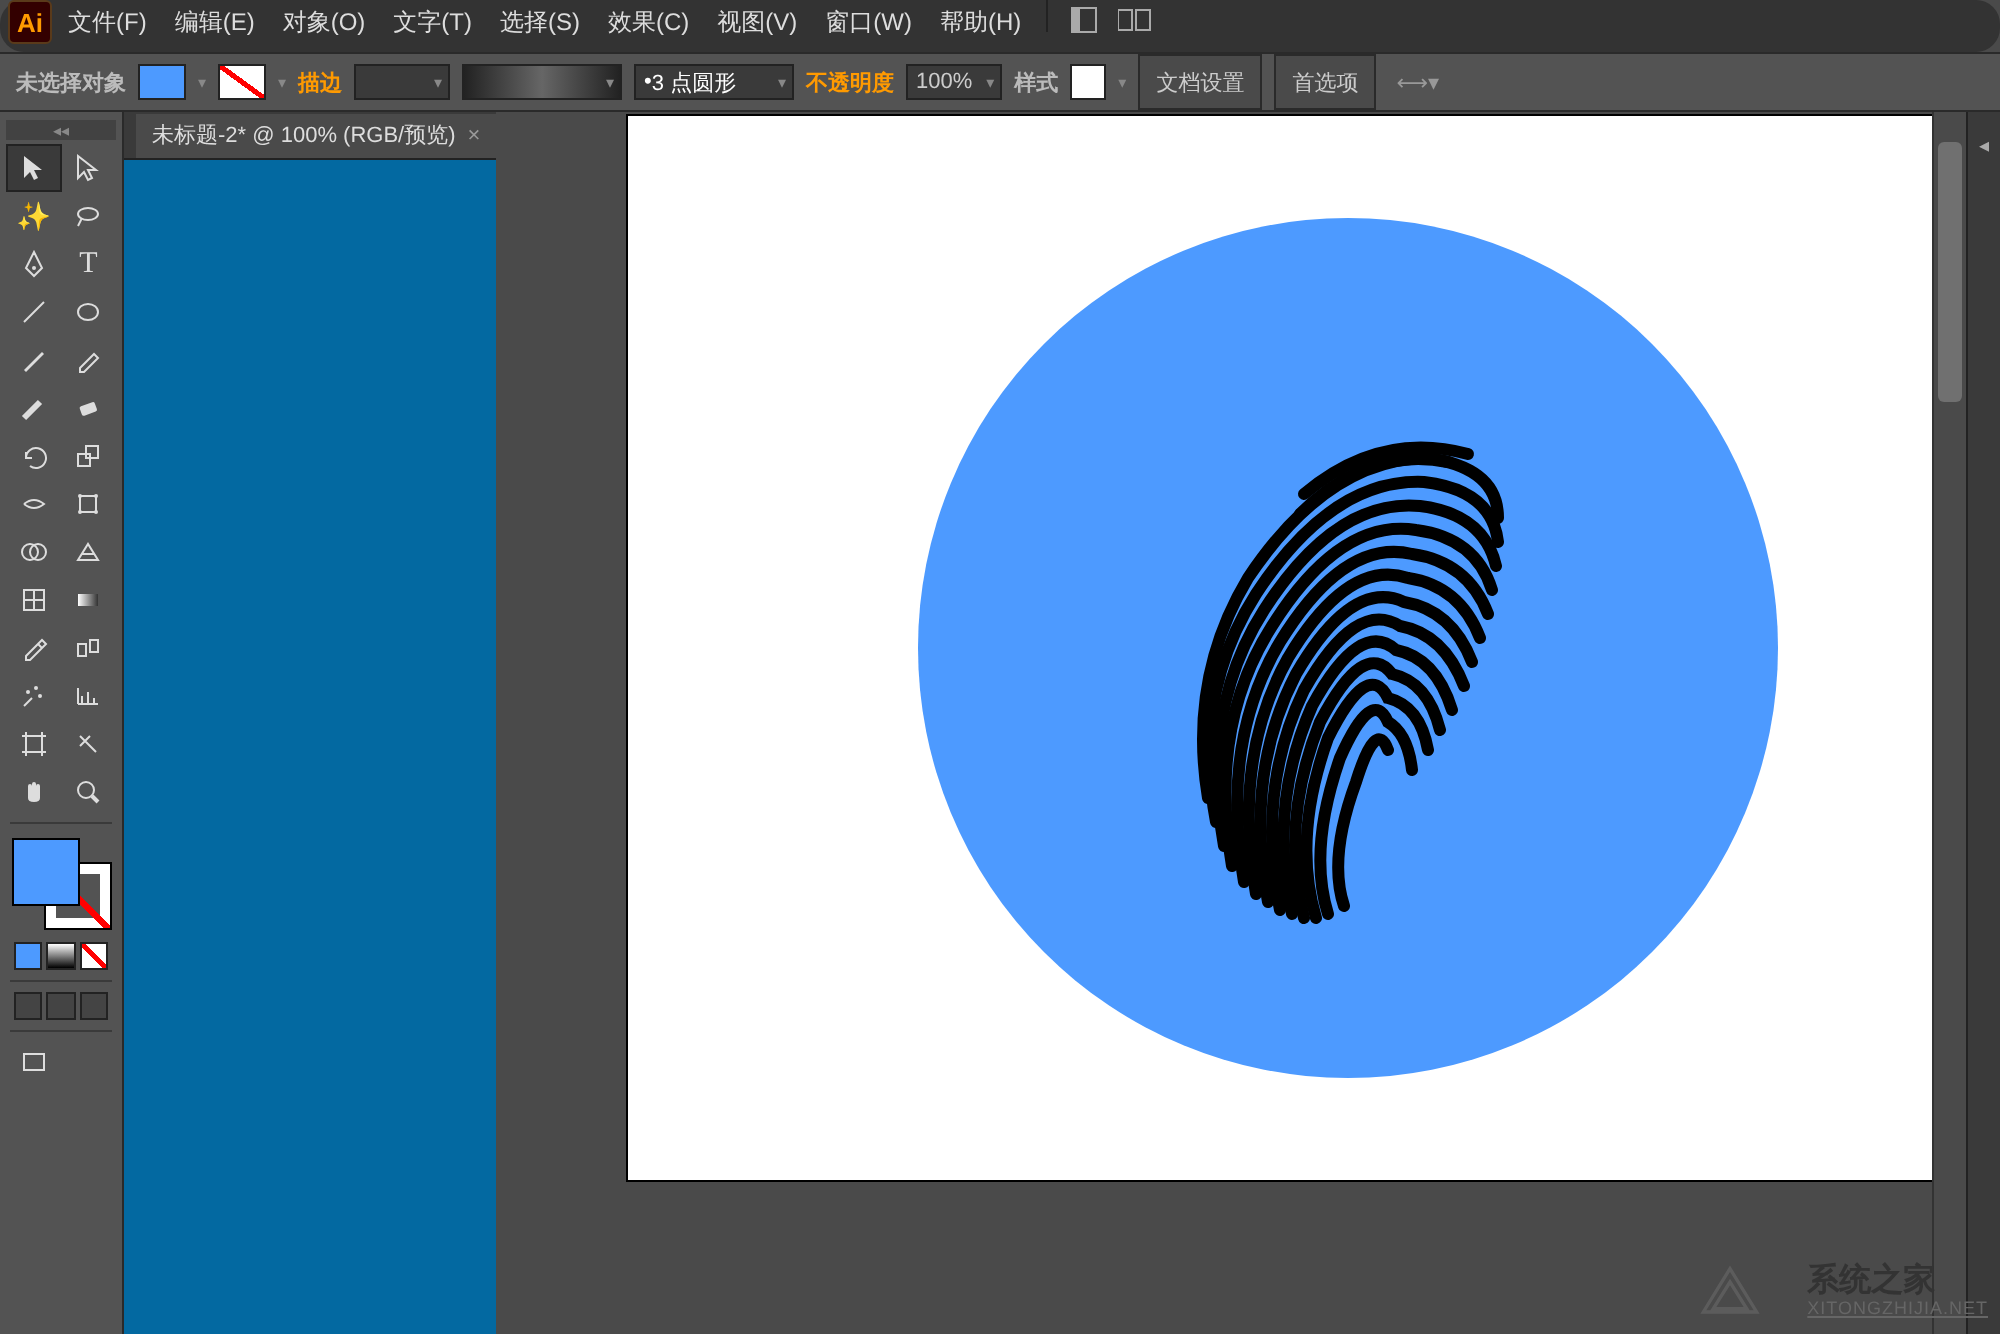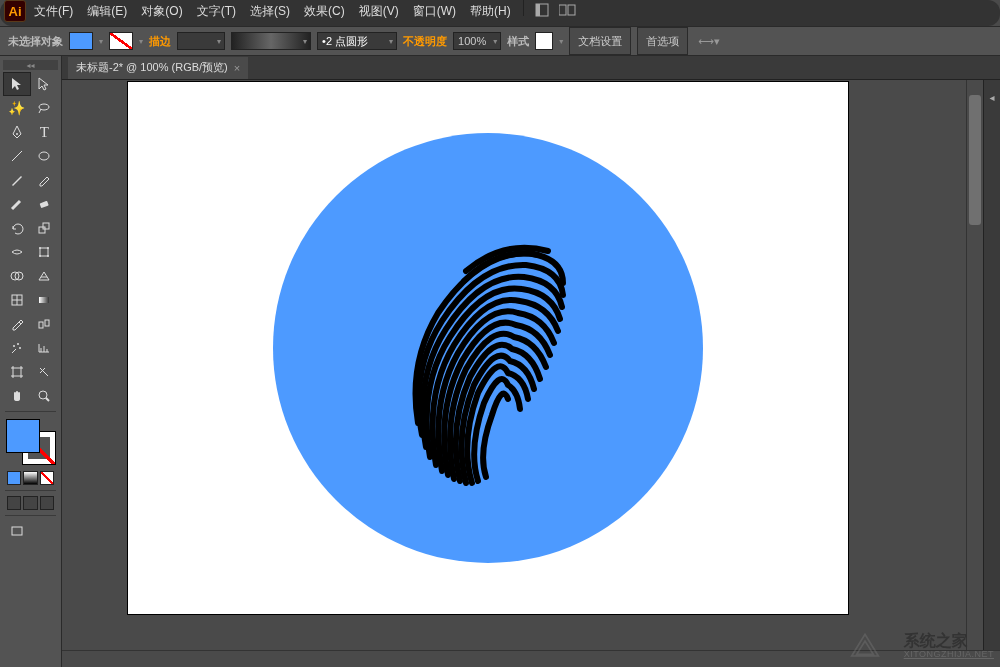--- a/index.html
+++ b/index.html
@@ -42,21 +42,21 @@
 .fs-stroke::after { content: ""; position: absolute; left: 0; top: 0; right: 0; bottom: 0; background: linear-gradient(to top right, transparent 45%, red 45%, red 52%, transparent 52%); }
 .mini-row { display: flex; gap: 2px; margin: 2px 4px; }
 .mini-sw { width: 15px; height: 14px; border: 1px solid #222; }
 .mini-sw.c1 { background: #4d9aff; }
 .mini-sw.c2 { background: linear-gradient(#fff,#000); }
 .mini-sw.c3 { background: #fff; position:relative; }
 .mini-sw.c3::after { content:""; position:absolute; inset:0; background: linear-gradient(to top right, transparent 42%, red 42%, red 58%, transparent 58%); }
 .mini-sw.m1 { background: #444; }
 
 
-.docarea { flex: 1; background: #0369a1; display: flex; flex-direction: column; }
+.docarea { flex: 1; background: #0369a1; display: flex; flex-direction: row; }
 .tabbar { height: 24px; background: #3a3a3a; display: flex; align-items: center; padding-left: 6px; border-bottom: 1px solid #222; }
 .doctab { padding: 4px 8px; background: #4a4a4a; color: #ddd; font-size: 11px; display: flex; align-items: center; gap: 6px; height: 22px; }
 .doctab .close-x { color: #999; font-size: 11px; }
 .canvas-wrap { flex: 1; background: #4a4a4a; position: relative; overflow: hidden; display: flex; }
 .canvas-scroll { flex: 1; overflow: hidden; position: relative; }
 .artboard { background: #fff; width: 720px; height: 532px; position: absolute; left: 66px; top: 2px; display: flex; align-items: center; justify-content: center; box-shadow: 0 0 0 1px #000; }
 .circle { width: 430px; height: 430px; background: #4d9aff; border-radius: 50%; display: flex; align-items: center; justify-content: center; }
 .fingerprint { width: 200px; height: 290px; }
 .scrollbar-v { width: 17px; background: #4a4a4a; border-left: 1px solid #333; position: relative; }
 .scrollbar-v .thumb { position: absolute; left: 2px; right: 2px; top: 15px; height: 130px; background: #707070; border-radius: 3px; }
@@ -106,21 +106,21 @@
 
 <div class="controlbar">
   <span class="ctrl-label">未选择对象</span>
   <span class="color-swatch swatch-blue"></span>
   <span style="color:#888;font-size:8px">▾</span>
   <span class="color-swatch swatch-none"></span>
   <span style="color:#888;font-size:8px">▾</span>
   <span class="ctrl-label ctrl-orange">描边</span>
   <div class="ctrl-dropdown" style="min-width:48px"></div>
   <div class="ctrl-dropdown" style="min-width:80px;background:linear-gradient(to right,#222,#666 50%,#222);"></div>
-  <div class="ctrl-dropdown" style="min-width:80px;color:#fff">• <span>2 点圆形</span></div>
+  <div class="ctrl-dropdown" style="min-width:80px;color:#fff">• <span>3 点圆形</span></div>
   <span class="ctrl-label ctrl-orange">不透明度</span>
   <div class="ctrl-dropdown" style="min-width:48px">100%</div>
   <span class="ctrl-label">样式</span>
   <span class="color-swatch swatch-white" style="width:18px"></span>
   <span style="color:#888;font-size:8px">▾</span>
   <div class="ctrl-btn">文档设置</div>
   <div class="ctrl-btn">首选项</div>
   <span style="color:#999;margin-left:4px;font-size:11px">⟷▾</span>
 </div>
 

